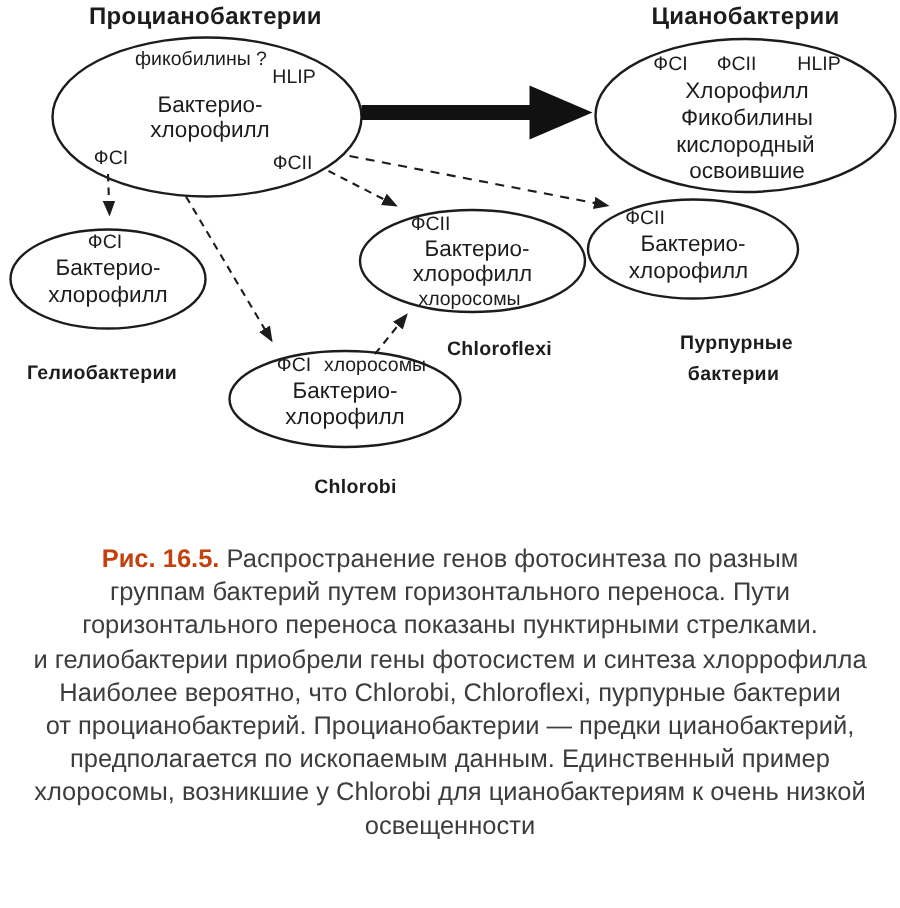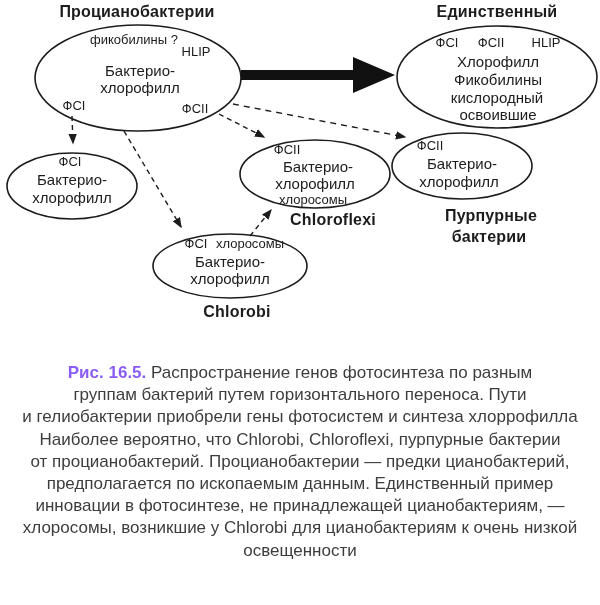--- a/index.html
+++ b/index.html
@@ -8,27 +8,27 @@
     font-family:"Liberation Sans", sans-serif;color:#1c1c1c;
   }
   .diagram-svg{position:absolute;left:0;top:0;}
   .t{
     position:absolute;transform:translate(-50%,-50%);
     white-space:nowrap;color:#1c1c1c;line-height:1;
   }
   .s13{font-size:13px;}
   .s15{font-size:15px;}
   .title{font-size:16px;font-weight:700;letter-spacing:.2px;}
-  .lab{font-size:16px;font-weight:700;letter-spacing:.2px;}
+  .lab{font-size:13px;font-weight:700;letter-spacing:.2px;margin-top:12px;}
   .caption{
     position:absolute;left:0;top:362px;width:600px;text-align:center;
     color:#3d3d3d;font-size:17px;
   }
   .caption .cline{height:22.2px;line-height:22.2px;white-space:nowrap;}
-  .caption .figno{font-weight:700;color:#8b5cf6;}
+  .caption .figno{font-weight:700;color:#c2410c;}
 </style>
 </head>
 <body>
 
 <div class="page">
 
   <svg class="diagram-svg" width="600" height="360" viewBox="0 0 600 360">
     <defs>
       <marker id="ah" markerWidth="8" markerHeight="7" refX="6.5" refY="3" orient="auto">
         <path d="M0,0 L7.5,3 L0,6 Z" fill="#1c1c1c"></path>
@@ -45,40 +45,41 @@
     <path d="M241,70 L353,70 L353,57 L395,75 L353,93 L353,80 L241,80 Z" fill="#111111"></path>
 
     <line x1="72" y1="116" x2="73" y2="143" stroke="#1c1c1c" stroke-width="1.4" stroke-dasharray="5 4" marker-end="url(#ah)"></line>
     <line x1="124" y1="131" x2="181" y2="227" stroke="#1c1c1c" stroke-width="1.4" stroke-dasharray="5 4" marker-end="url(#ah)"></line>
     <line x1="219" y1="114" x2="264" y2="137" stroke="#1c1c1c" stroke-width="1.4" stroke-dasharray="5 4" marker-end="url(#ah)"></line>
     <line x1="233" y1="104" x2="405" y2="137" stroke="#1c1c1c" stroke-width="1.4" stroke-dasharray="6 5" marker-end="url(#ah)"></line>
     <line x1="250" y1="236" x2="271" y2="210" stroke="#1c1c1c" stroke-width="1.4" stroke-dasharray="5 4" marker-end="url(#ah)"></line>
   </svg>
 
   <div class="t title" style="left:137px;top:12px">Процианобактерии</div>
-  <div class="t title" style="left:497px;top:12px">Единственный</div>
+  <div class="t title" style="left:497px;top:12px">Цианобактерии</div>
 
   <div class="t s13" style="left:134px;top:39px">фикобилины ?</div>
   <div class="t s13" style="left:196px;top:51px">HLIP</div>
   <div class="t s15" style="left:140px;top:70px">Бактерио-</div>
   <div class="t s15" style="left:140px;top:87px">хлорофилл</div>
   <div class="t s13" style="left:74px;top:105px">ФСI</div>
   <div class="t s13" style="left:195px;top:108px">ФСII</div>
 
   <div class="t s13" style="left:447px;top:42px">ФСI</div>
   <div class="t s13" style="left:491px;top:42px">ФСII</div>
   <div class="t s13" style="left:546px;top:42px">HLIP</div>
   <div class="t s15" style="left:498px;top:61px">Хлорофилл</div>
   <div class="t s15" style="left:498px;top:79px">Фикобилины</div>
   <div class="t s15" style="left:497px;top:97px">кислородный</div>
   <div class="t s15" style="left:498px;top:114px">освоившие</div>
 
   <div class="t s13" style="left:70px;top:161px">ФСI</div>
   <div class="t s15" style="left:72px;top:179px">Бактерио-</div>
   <div class="t s15" style="left:72px;top:197px">хлорофилл</div>
+  <div class="t lab" style="left:68px;top:236px">Гелиобактерии</div>
 
   <div class="t s13" style="left:287px;top:149px">ФСII</div>
   <div class="t s15" style="left:318px;top:166px">Бактерио-</div>
   <div class="t s15" style="left:315px;top:183px">хлорофилл</div>
   <div class="t s13" style="left:313px;top:199px">хлоросомы</div>
   <div class="t lab" style="left:333px;top:220px">Chloroflexi</div>
 
   <div class="t s13" style="left:430px;top:145px">ФСII</div>
   <div class="t s15" style="left:462px;top:163px">Бактерио-</div>
   <div class="t s15" style="left:459px;top:181px">хлорофилл</div>
@@ -87,22 +88,22 @@
 
   <div class="t s13" style="left:196px;top:243px">ФСI</div>
   <div class="t s13" style="left:250px;top:243px">хлоросомы</div>
   <div class="t s15" style="left:230px;top:261px">Бактерио-</div>
   <div class="t s15" style="left:230px;top:278px">хлорофилл</div>
   <div class="t lab" style="left:237px;top:312px">Chlorobi</div>
 
   <div class="caption">
     <div class="cline"><span class="figno">Рис. 16.5.</span> <span>Распространение генов фотосинтеза по разным</span></div>
     <div class="cline">группам бактерий путем горизонтального переноса. Пути</div>
+    <div class="cline">горизонтального переноса показаны пунктирными стрелками.</div>
     <div class="cline">и гелиобактерии приобрели гены фотосистем и синтеза хлоррофилла</div>
     <div class="cline">Наиболее вероятно, что Chlorobi, Chloroflexi, пурпурные бактерии</div>
     <div class="cline">от процианобактерий. Процианобактерии — предки цианобактерий,</div>
     <div class="cline">предполагается по ископаемым данным. Единственный пример</div>
-    <div class="cline">инновации в фотосинтезе, не принадлежащей цианобактериям, —</div>
     <div class="cline">хлоросомы, возникшие у Chlorobi для цианобактериям к очень низкой</div>
     <div class="cline">освещенности</div>
   </div>
 
 </div>
 
 </body></html>

